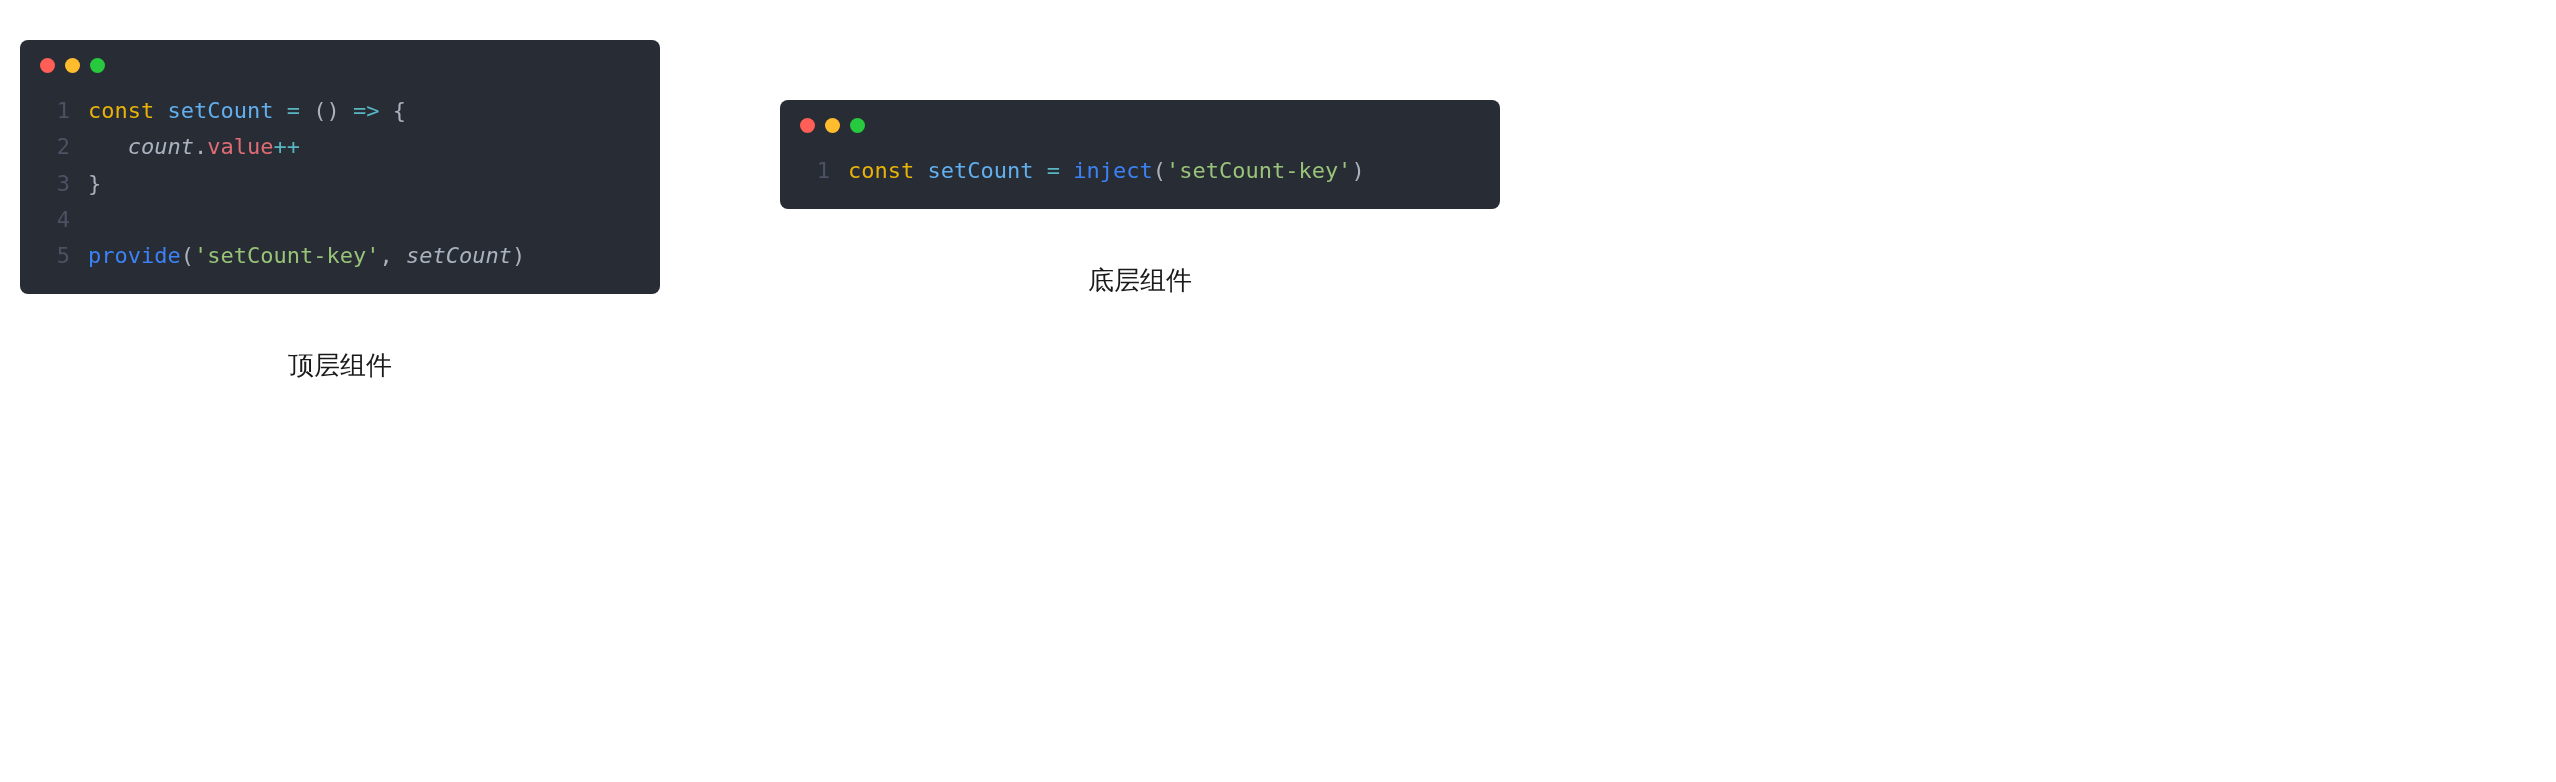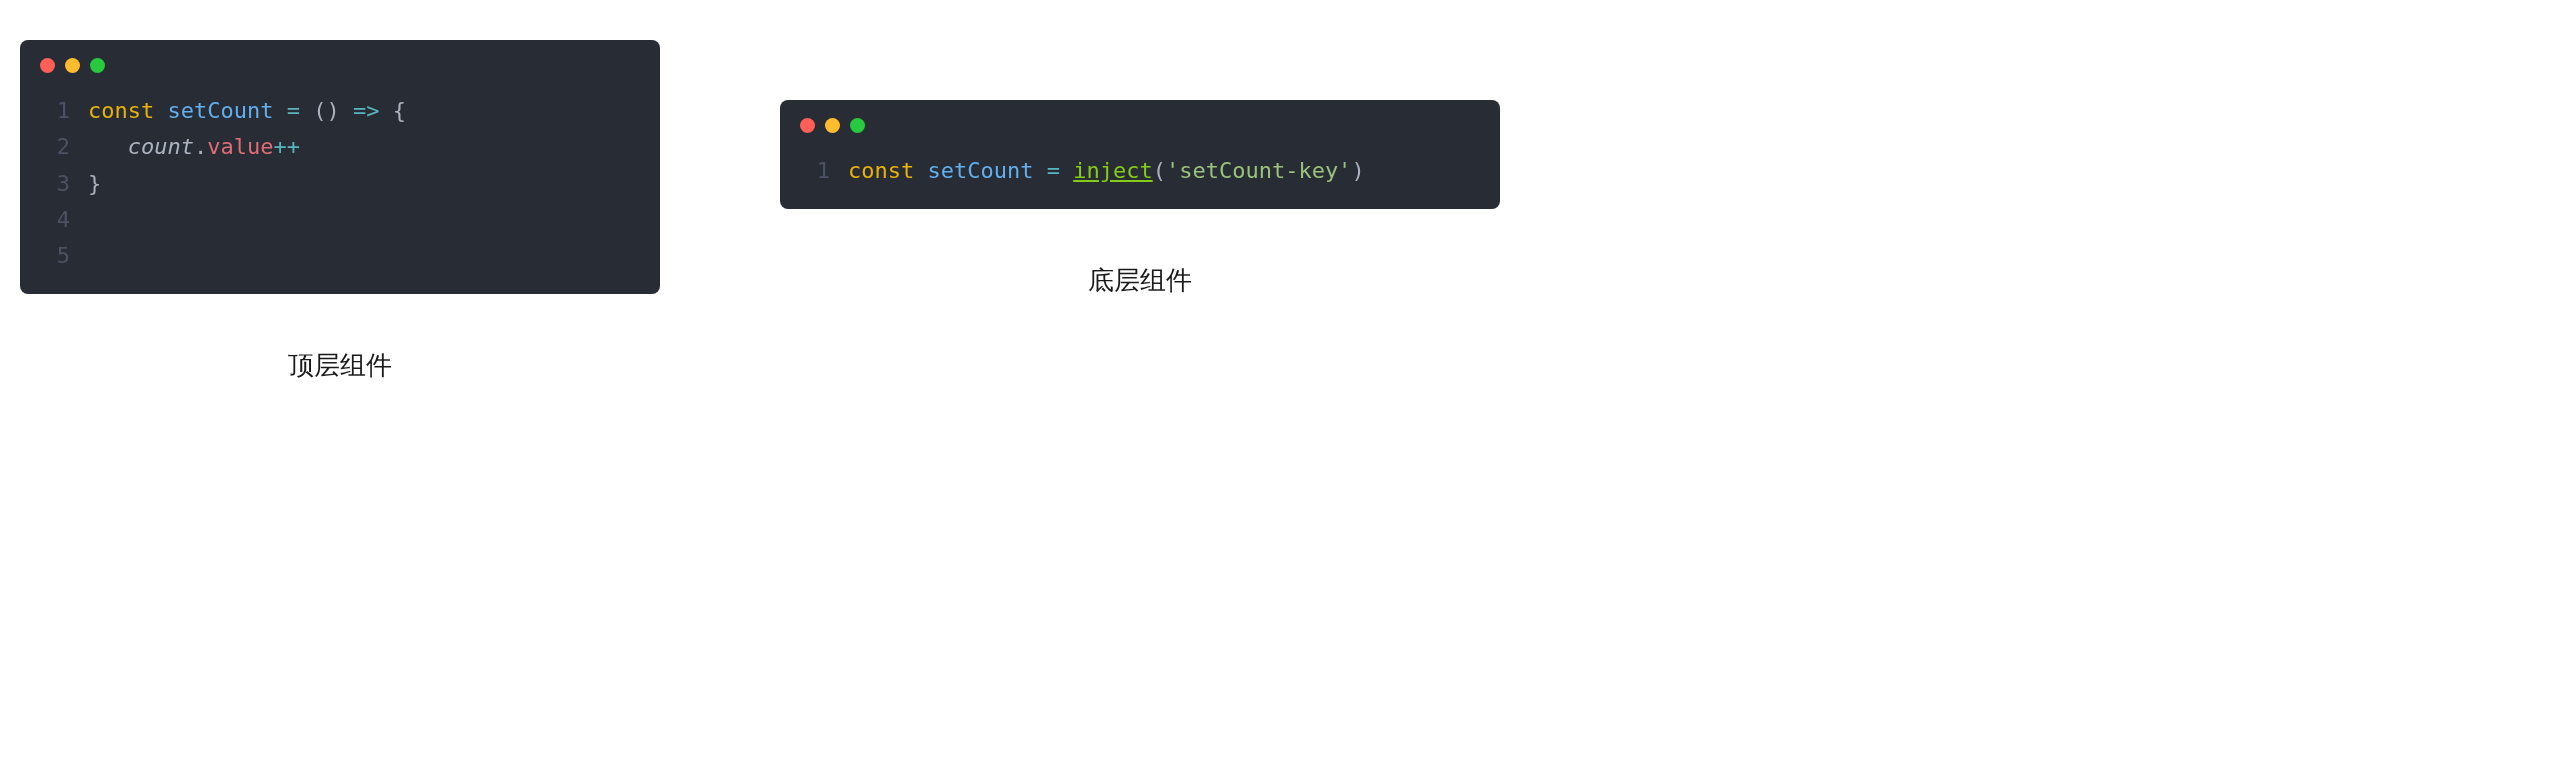--- a/index.html
+++ b/index.html
@@ -61,21 +61,21 @@
       margin-right: 18px;
       user-select: none;
     }
     .tok-keyword { color: #eab308; text-align: right; }
     .tok-def { color: #61afef; }
     .tok-op { color: #56b6c2; }
     .tok-plain { color: #abb2bf; }
     .tok-punct { color: #abb2bf; }
     .tok-prop { color: #e06c75; }
     .tok-string { color: #98c379; text-align: center; }
-    .tok-func { color: #84cc16; text-decoration: underline; }
+    .tok-func { color: #3b82f6; }
     .tok-ident { color: #abb2bf; font-style: italic; }
     .caption {
       margin-top: 54px;
       font-family: -apple-system, "PingFang SC", "Hiragino Sans GB", "Microsoft YaHei", sans-serif;
       font-size: 26px;
       color: #1a1a1a;
       font-weight: 400;
     }
   </style>
 </head>
@@ -86,21 +86,21 @@
     <div class="titlebar">
       <div class="dot red"></div>
       <div class="dot yellow"></div>
       <div class="dot green"></div>
     </div>
     <div class="code-body" id="code-left">
         <div class="code-line"><span class="lineno">1</span><span><span class="tok-keyword">const</span><span class="tok-plain"> </span><span class="tok-def">setCount</span><span class="tok-plain"> </span><span class="tok-op">=</span><span class="tok-plain"> </span><span class="tok-punct">()</span><span class="tok-plain"> </span><span class="tok-op">=&gt;</span><span class="tok-plain"> </span><span class="tok-punct">{</span></span></div>
         <div class="code-line"><span class="lineno">2</span><span><span class="tok-plain">   </span><span class="tok-ident">count</span><span class="tok-punct">.</span><span class="tok-prop">value</span><span class="tok-op">++</span></span></div>
         <div class="code-line"><span class="lineno">3</span><span><span class="tok-punct">}</span></span></div>
         <div class="code-line"><span class="lineno">4</span><span></span></div>
-        <div class="code-line"><span class="lineno">5</span></div>
+        <div class="code-line"><span class="lineno">5</span><span><span class="tok-func">provide</span><span class="tok-punct">(</span><span class="tok-string">'setCount-key'</span><span class="tok-punct">, </span><span class="tok-ident">setCount</span><span class="tok-punct">)</span></span></div>
       </div>
   </div>
   <div class="caption">顶层组件</div>
 </div>
 
 <div class="block-wrapper">
   <div class="code-window right">
     <div class="titlebar">
       <div class="dot red"></div>
       <div class="dot yellow"></div>

